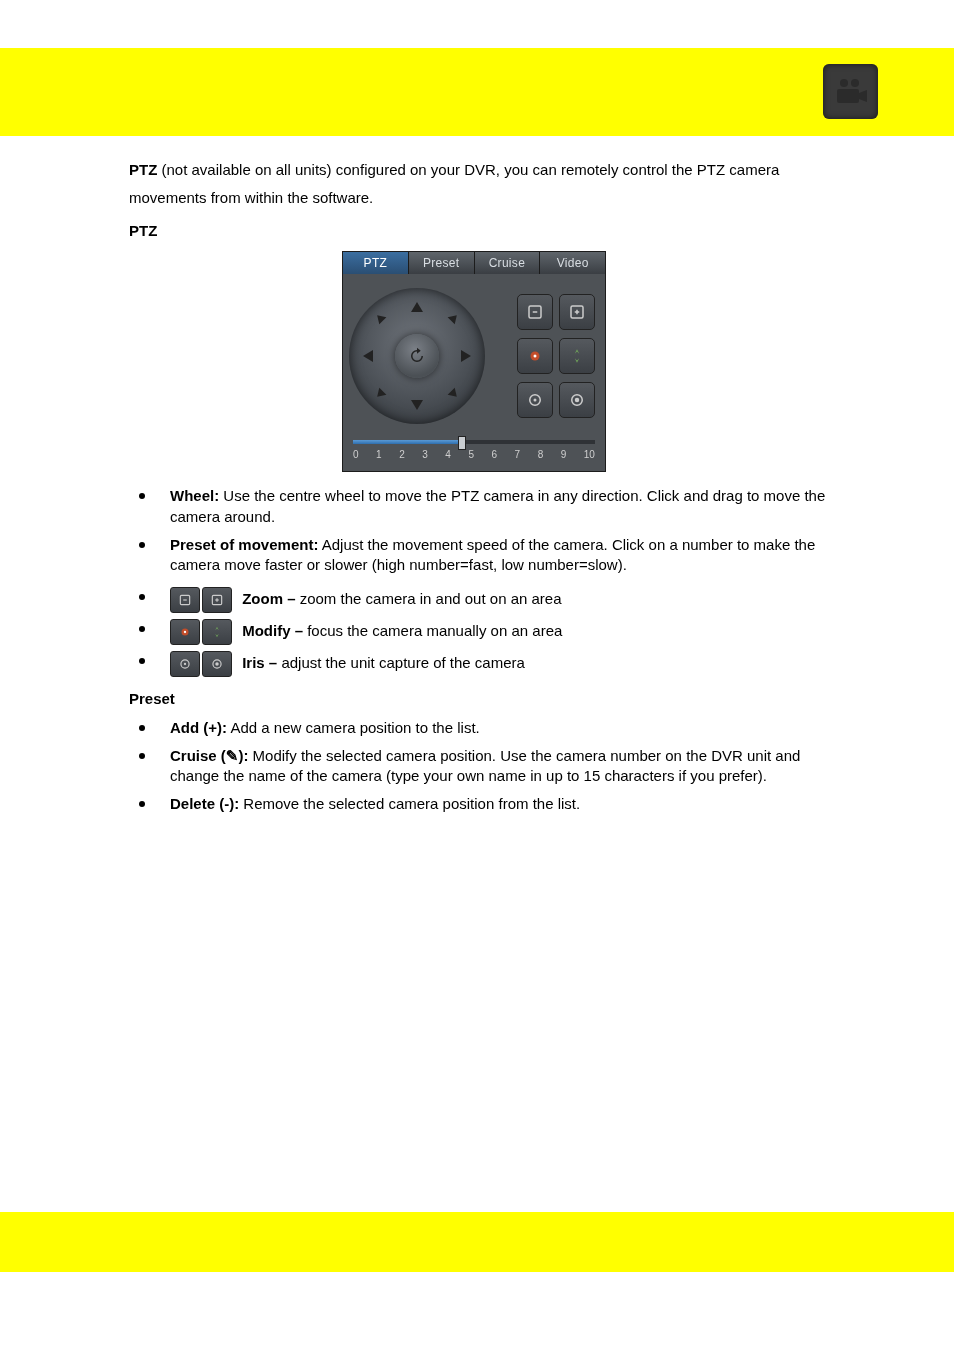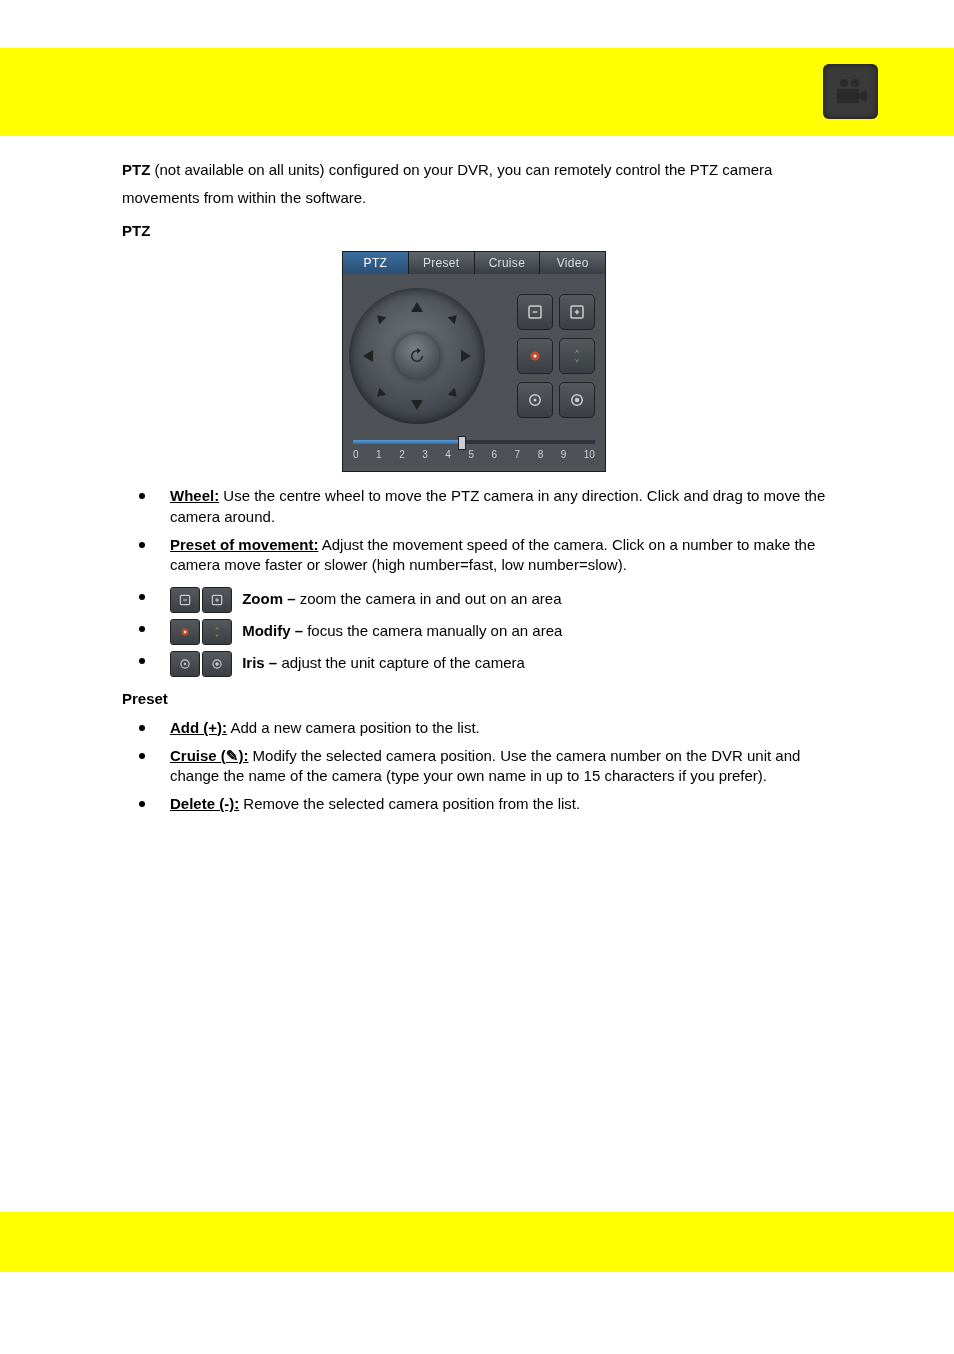--- a/index.html
+++ b/index.html
@@ -37,23 +37,23 @@
   }
   .icon-tile svg { width: 34px; height: 30px; }
 
   .content {
     position: absolute;
     top: 160px;
     left: 114px;
     width: 730px;
   }
 
-  .content p { margin: 0 0 8px 8px; }
+  .content p { margin: 0 0 8px 15px; }
   .bold { font-weight: bold; }
-  .underline { text-decoration: underline; }
+  .underline { }
 
   
   .shot-wrap {
     width: 264px;
     margin: 10px 0 14px 228px;
   }
   .shot {
     width: 264px;
     background: #4e5256;
     border: 1px solid #1c1c1c;

